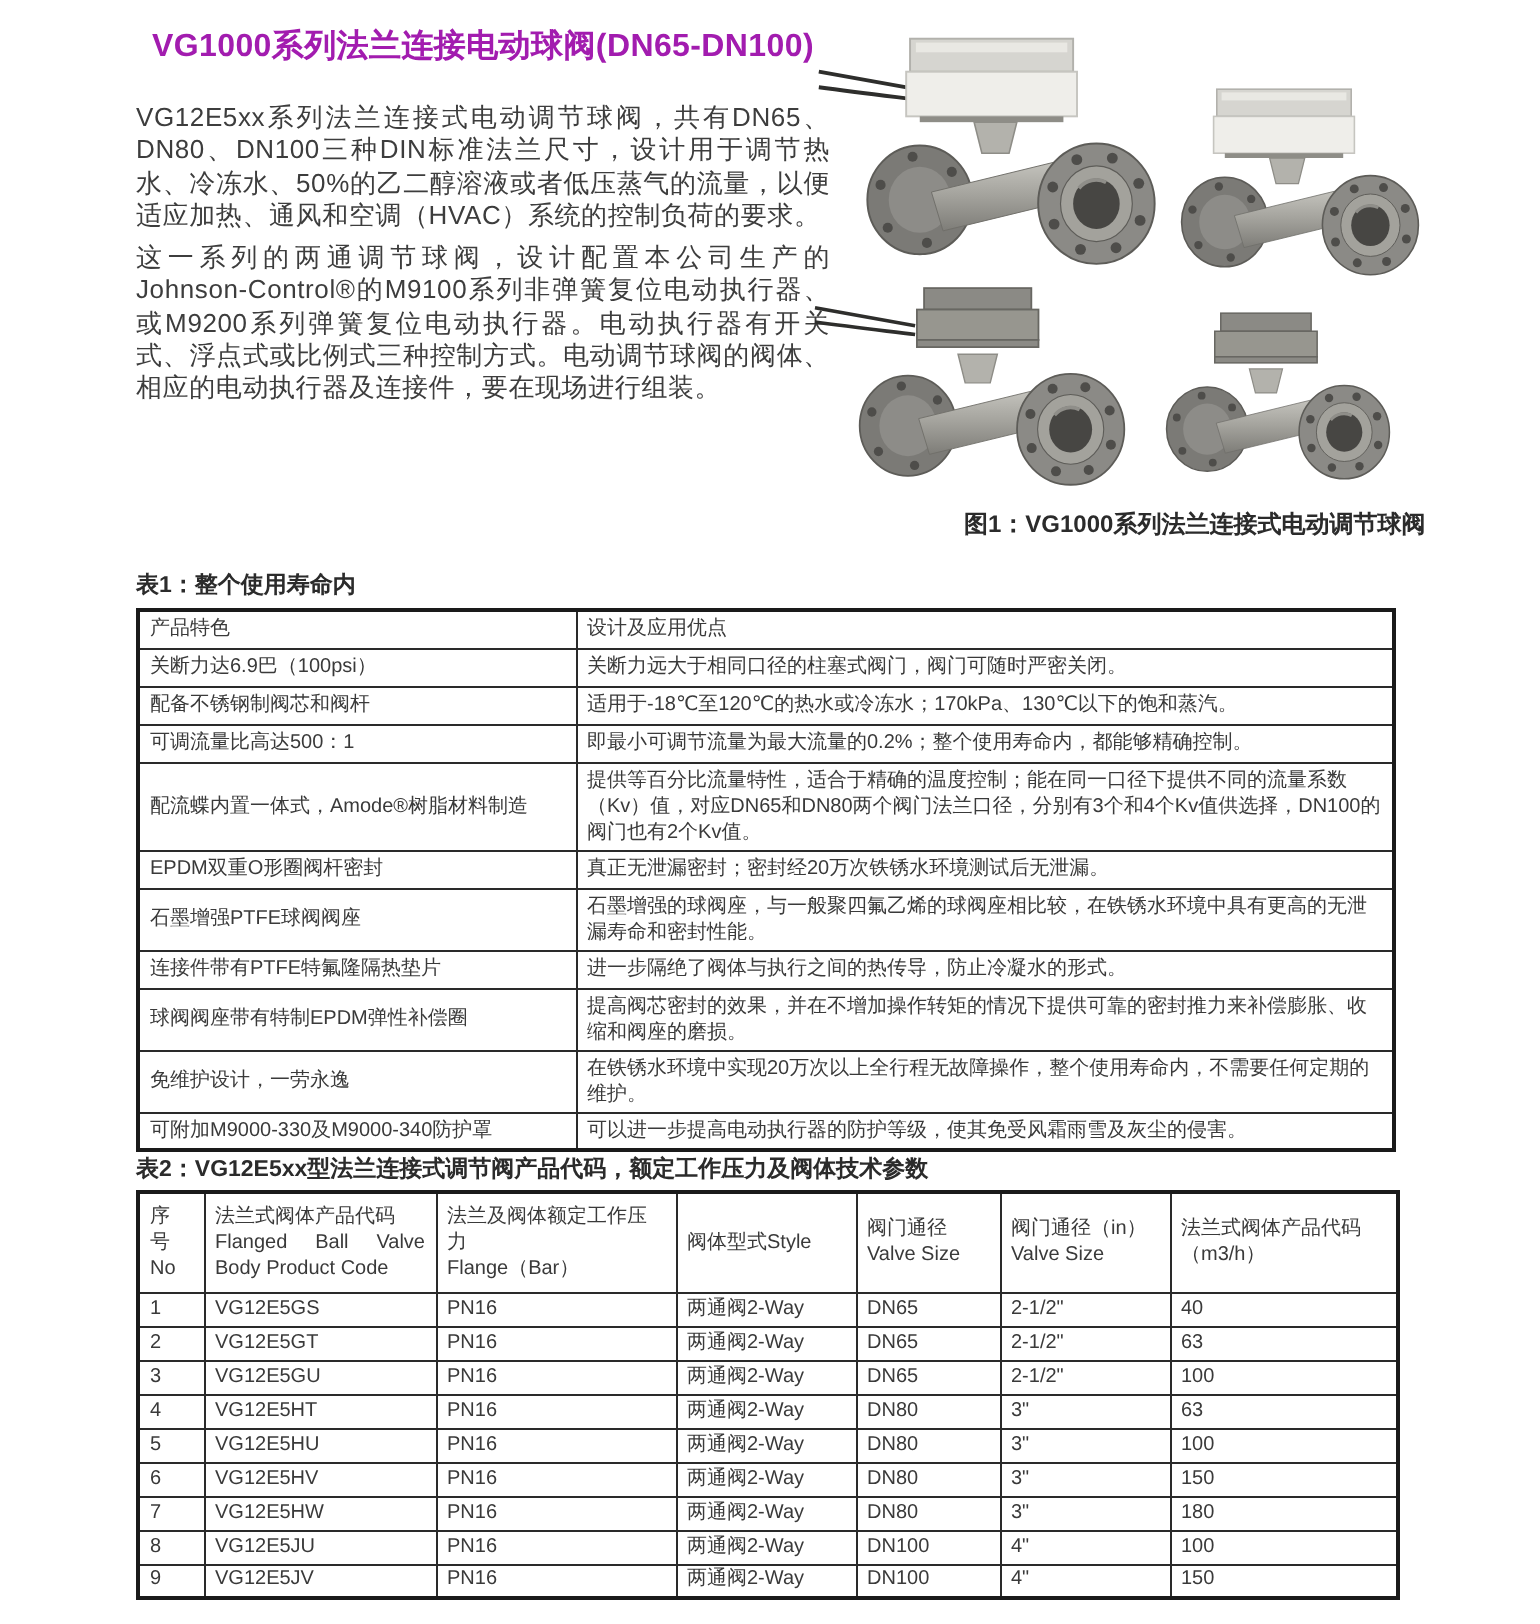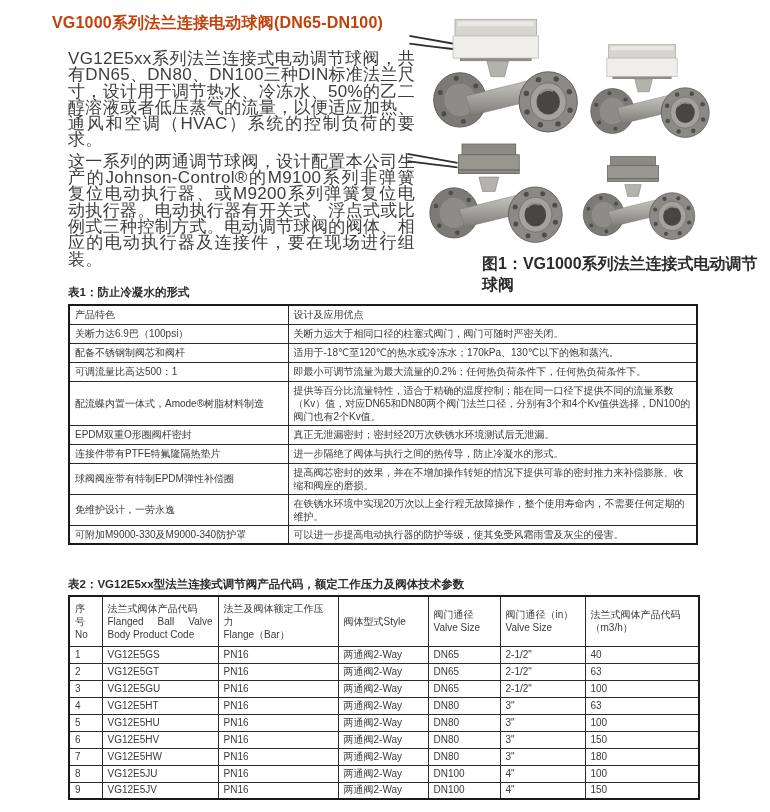--- a/index.html
+++ b/index.html
@@ -5,39 +5,39 @@
   * { margin:0; padding:0; box-sizing:border-box; }
   html,body { background:#ffffff; }
   body {
     width:770px; height:812px; position:relative;
     font-family:"Liberation Sans","DejaVu Sans",sans-serif;
     color:#3c3c3c;
   }
   #page { position:absolute; left:0; top:0; width:770px; height:812px; background:#fff; overflow:hidden; }
 
   .doc-title {
-    position:absolute; left:52px; top:13px; width:400px;
-    font-size:16px; font-weight:bold; color:#c2410c; letter-spacing:0.2px;
+    position:absolute; left:76px; top:13px; width:400px;
+    font-size:16px; font-weight:bold; color:#a21caf; letter-spacing:0.2px;
   }
   .intro { position:absolute; left:68px; top:51px; width:347px; }
   .intro p {
-    font-size:17px; line-height:16.3px; text-align:justify;
+    font-size:13px; line-height:16.3px; text-align:justify;
     color:#3d3d3d; margin-bottom:5px; letter-spacing:0.3px;
   }
 
   .figure { position:absolute; left:420px; top:12px; width:322px; height:242px; }
   .valve { position:absolute; }
   .v1 { left:3px;   top:2px;   width:165px; height:133px; }
   .v2 { left:162px; top:28px;  width:136px; height:110px; }
   .v3 { left:0px;   top:124px; width:152px; height:118px; }
   .v4 { left:155px; top:136px; width:128px; height:103px; }
 
   .fig-caption {
     position:absolute; left:458px; top:254px;
-    font-size:16px; font-weight:bold; color:#2b2b2b;padding-left:24px;
+    font-size:12px; font-weight:bold; color:#2b2b2b;padding-left:24px;
   }
 
   .tbl-label {
     position:absolute; left:68px;
     font-size:11.5px; font-weight:bold; color:#2b2b2b;
   }
   .t1-label { top:285px; }
   .t2-label { top:577px; }
 
   table {
@@ -219,49 +219,53 @@
           <circle cx="137.2" cy="64.5" r="2.8" fill="#4e4d4a"></circle>
           <circle cx="150.8" cy="77.5" r="2.8" fill="#4e4d4a"></circle>
           <ellipse cx="129" cy="88" rx="18.5" ry="19.5" fill="#a3a29c" stroke="#5d5c58" stroke-width="0.6"></ellipse>
           <ellipse cx="129" cy="88" rx="12" ry="13" fill="#474643"></ellipse>
           <path d="M120 80 A 12 13 0 0 1 134 77" stroke="#8f8e89" stroke-width="2" fill="none"></path>
         </svg></div>
   </div>
 
   <div class="fig-caption">图1：VG1000系列法兰连接式电动调节球阀</div>
 
-  <div class="tbl-label t1-label">表1：防止冷凝水的形式</div>
+  <div class="tbl-label t1-label">表1：整个使用寿命内</div>
 
   <table class="table1">
     <thead>
       <tr>
         <th class="c0">产品特色</th>
         <th>设计及应用优点</th>
       </tr>
     </thead>
     <tbody id="t1-body">
         <tr>
           <td>关断力达6.9巴（100psi）</td>
           <td>关断力远大于相同口径的柱塞式阀门，阀门可随时严密关闭。</td>
         </tr>
         <tr>
           <td>配备不锈钢制阀芯和阀杆</td>
           <td>适用于-18℃至120℃的热水或冷冻水；170kPa、130℃以下的饱和蒸汽。</td>
         </tr>
         <tr>
           <td>可调流量比高达500：1</td>
-          <td>即最小可调节流量为最大流量的0.2%；任何热负荷条件下，任何热负荷条件下。</td>
+          <td>即最小可调节流量为最大流量的0.2%；整个使用寿命内，都能够精确控制。</td>
         </tr>
         <tr>
           <td>配流蝶内置一体式，Amode®树脂材料制造</td>
           <td>提供等百分比流量特性，适合于精确的温度控制；能在同一口径下提供不同的流量系数（Kv）值，对应DN65和DN80两个阀门法兰口径，分别有3个和4个Kv值供选择，DN100的阀门也有2个Kv值。</td>
         </tr>
         <tr>
           <td>EPDM双重O形圈阀杆密封</td>
           <td>真正无泄漏密封；密封经20万次铁锈水环境测试后无泄漏。</td>
+        </tr>
+        <tr>
+          <td>石墨增强PTFE球阀阀座</td>
+          <td>石墨增强的球阀座，与一般聚四氟乙烯的球阀座相比较，在铁锈水环境中具有更高的无泄漏寿命和密封性能。</td>
         </tr>
         <tr>
           <td>连接件带有PTFE特氟隆隔热垫片</td>
           <td>进一步隔绝了阀体与执行之间的热传导，防止冷凝水的形式。</td>
         </tr>
         <tr>
           <td>球阀阀座带有特制EPDM弹性补偿圈</td>
           <td>提高阀芯密封的效果，并在不增加操作转矩的情况下提供可靠的密封推力来补偿膨胀、收缩和阀座的磨损。</td>
         </tr>
         <tr>

